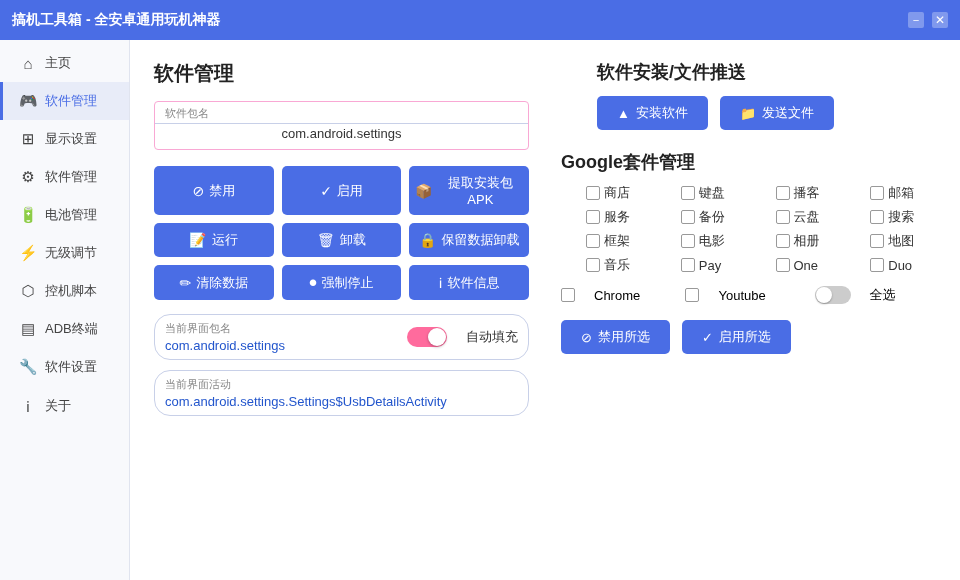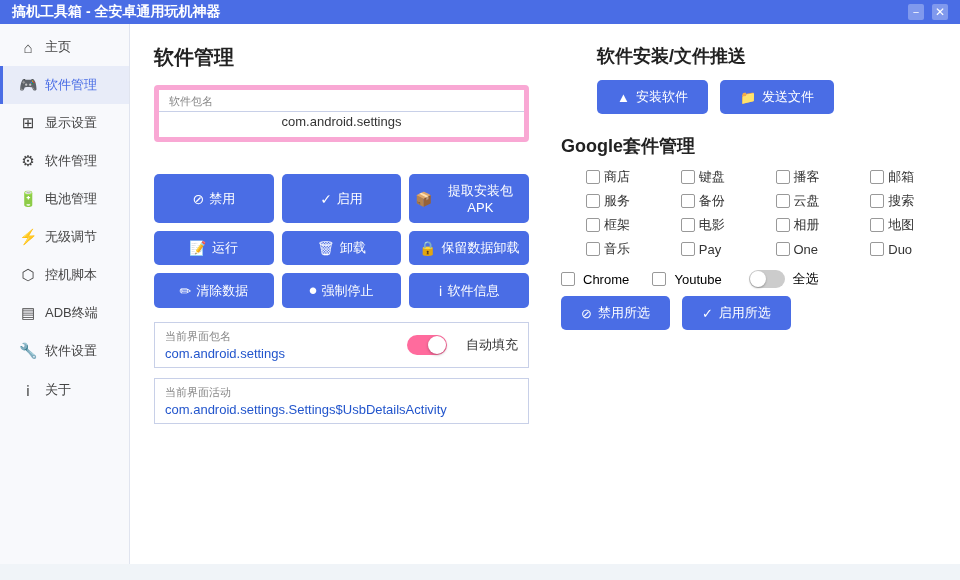--- a/index.html
+++ b/index.html
@@ -2,21 +2,21 @@
 <html><head>
   <meta charset="utf-8">
   <style>
     * { box-sizing: border-box; margin: 0; padding: 0; }
     body { font-family: 'Microsoft YaHei', SimHei, Arial, sans-serif; font-size: 13px; background: #f0f4f8; width: 960px; height: 580px; overflow: hidden; }
 
     
     .title-bar {
       background: #4a6de5;
       color: white;
-      height: 24px;
+      height: 40px;
       display: flex;
       align-items: center;
       justify-content: space-between;
       padding: 0 12px;
     }
     .title-bar-title { font-size: 14px; font-weight: bold; }
     .title-bar-controls { display: flex; gap: 8px; }
     .title-bar-btn {
       width: 16px; height: 16px;
       background: rgba(255,255,255,0.3);
@@ -58,24 +58,24 @@
     .sidebar-icon { font-size: 15px; width: 18px; text-align: center; }
 
     
     .content { flex: 1; display: flex; padding: 20px 24px; gap: 32px; background: #fff; overflow: hidden; }
 
     
     .left-panel { flex: 1; min-width: 340px; max-width: 400px; }
     .panel-title { font-size: 20px; font-weight: bold; color: #222; margin-bottom: 14px; }
 
     .pkg-input-wrap {
-      border: 5px solid #f9a8d4;
+      border: 1px solid #f9a8d4;
       border-radius: 4px;
       padding: 4px 10px 6px 10px;
-      margin-bottom: 32px;
+      margin-bottom: 16px;
       background: #fff;
     }
     .pkg-label { font-size: 11px; color: #888; margin-bottom: 2px; }
     .pkg-input {
       width: 100%;
       border: none;
       outline: none;
       font-size: 13px;
       color: #333;
       background: transparent;
@@ -103,21 +103,21 @@
       color: white;
       font-size: 13px;
       cursor: pointer;
       font-family: inherit;
     }
     .action-btn .btn-icon { font-size: 14px; }
 
     
     .info-box {
       border: 1px solid #c8d0e8;
-      border-radius: 0;
+      border-radius: 16px;
       padding: 6px 10px;
       margin-bottom: 10px;
       background: #fff;
       position: relative;
     }
     .info-box-label { font-size: 11px; color: #888; margin-bottom: 2px; }
     .info-box-value { font-size: 13px; color: #2255cc; }
 
     
     .toggle-row {
@@ -191,22 +191,22 @@
       border-radius: 2px;
       background: white;
       cursor: pointer;
       flex-shrink: 0;
     }
 
     
     .select-all-row {
       display: flex;
       align-items: center;
-      gap: 8px;
-      margin-bottom: 8px;
+      gap: 19px;
+      margin-bottom: 16px;
     }
     .toggle-small {
       width: 36px; height: 18px;
       background: #ccc;
       border-radius: 9px;
       position: relative;
       cursor: pointer;
     }
     .toggle-small::after {
       content: '';

